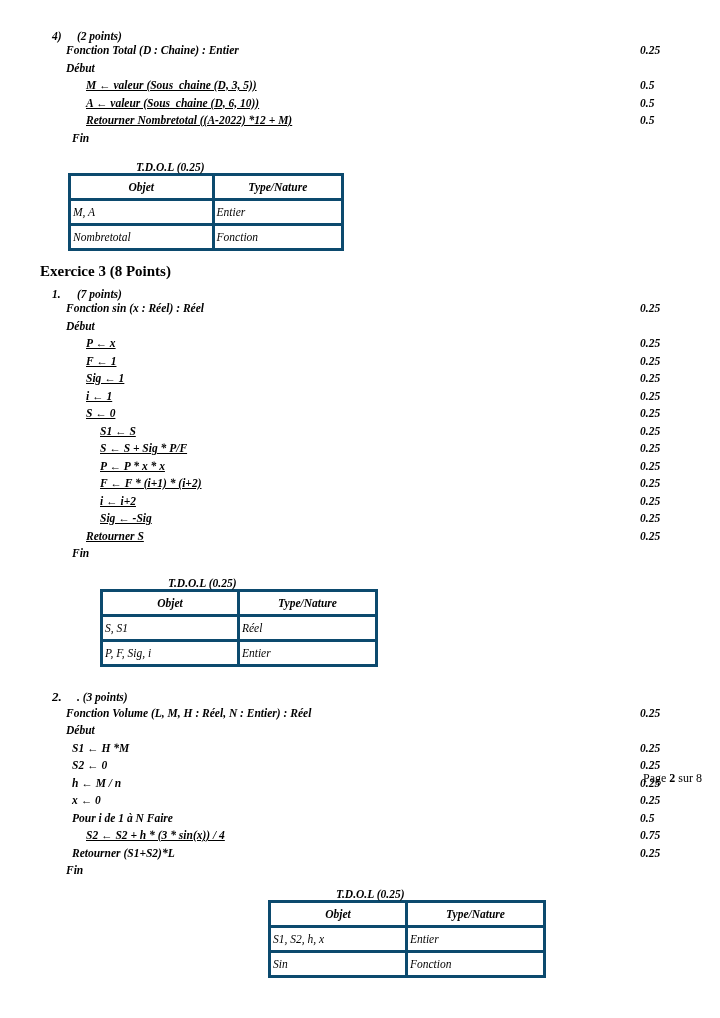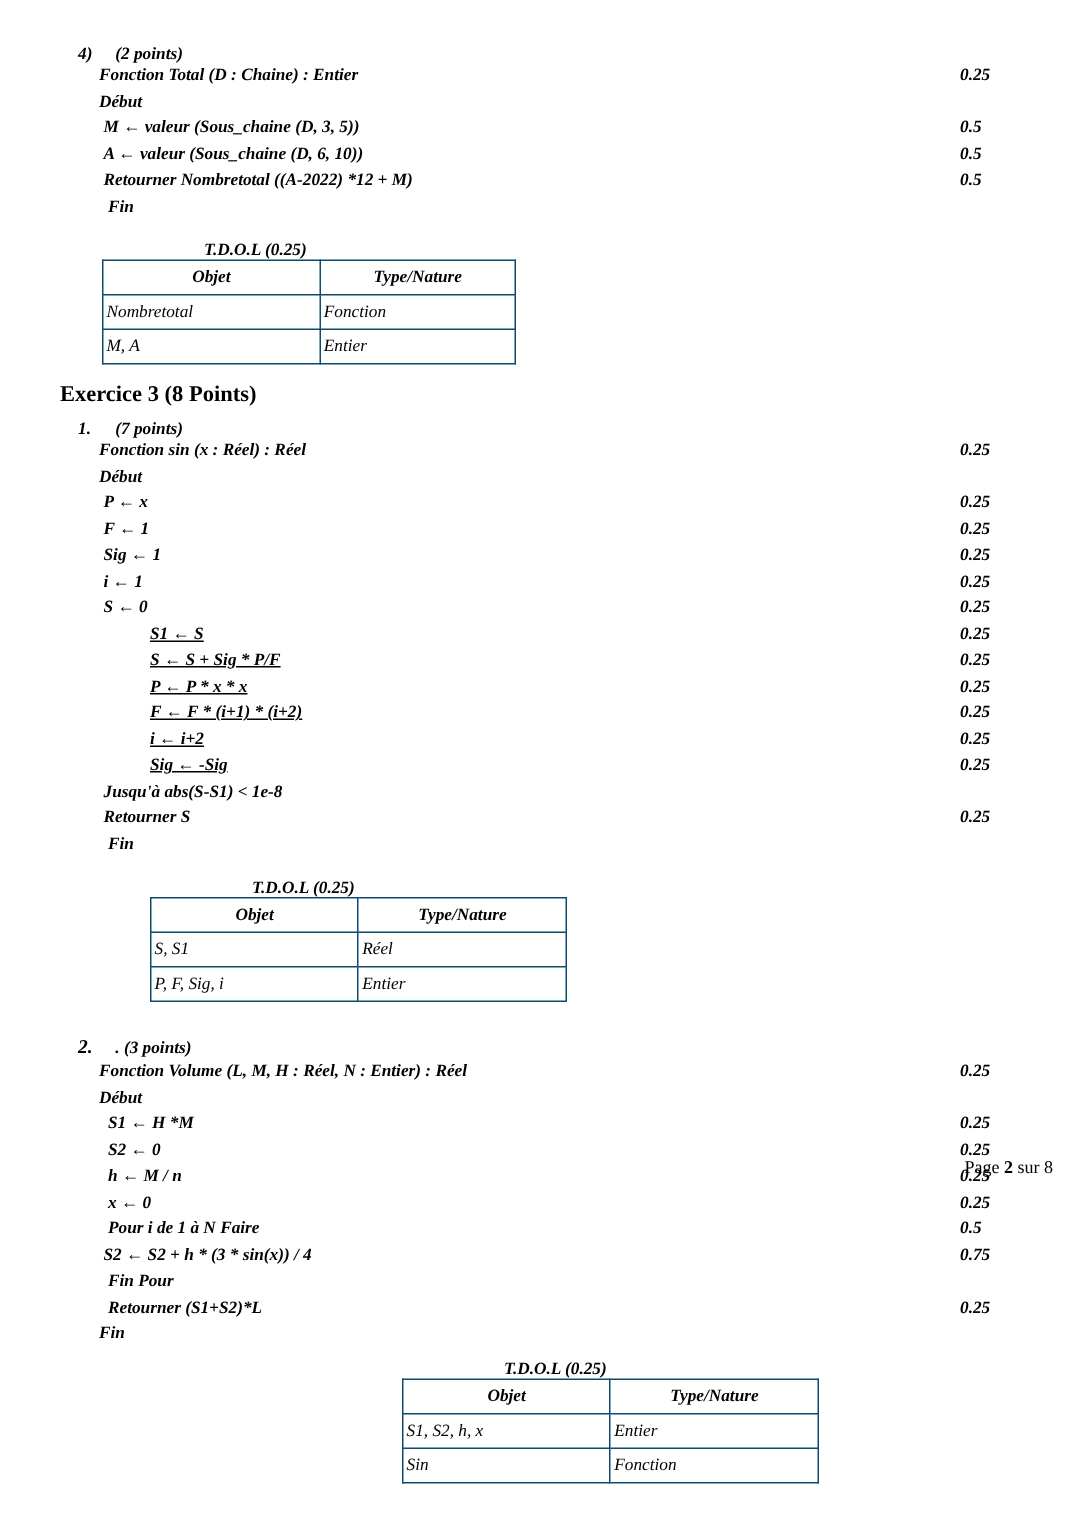--- a/index.html
+++ b/index.html
@@ -49,21 +49,21 @@
   .mid {
     position: absolute;
     left: 215px;
     top: 0;
     font-style: italic;
     font-weight: bold;
     white-space: nowrap;
   }
   .ind1 { margin-left: 26px; }
   .ind2 { margin-left: 32px; }
-  .ind3 { margin-left: 29px; }
+  .ind3 { margin-left: 46px; text-decoration: underline; }
   .ind4 { margin-left: 60px; text-decoration: underline; }
 
   .qhead {
     font-style: italic;
     font-weight: bold;
     margin-left: 12px;
   }
   .qnum {
     display: inline-block;
     width: 22px;
@@ -80,21 +80,21 @@
     font-weight: bold;
     text-align: left;
     font-size: 11.5px;
   }
   table.tdol {
     border-collapse: collapse;
     font-style: italic;
     font-size: 11.5px;
   }
   table.tdol td, table.tdol th {
-    border: 1px solid #0c4a6e;
+    border: 3px solid #0c4a6e;
     padding: 3px 2px;
     font-weight: normal;
     font-style: italic;
     text-align: left;
     height: 16px;
   }
   table.tdol th {
     text-align: center;
     font-weight: bold;
   }
@@ -170,26 +170,26 @@
 
     <div class="tdol-label lbl-1">T.D.O.L (0.25)</div>
     <div class="tbl-wrap-1">
       <table class="tdol">
         <tbody>
             <tr>
           <th class="c1">Objet</th>
           <th class="c2">Type/Nature</th>
         </tr>
         <tr>
+          <td>M, A</td>
+          <td>Entier</td>
+        </tr>
+        <tr>
           <td>Nombretotal</td>
           <td>Fonction</td>
-        </tr>
-        <tr>
-          <td>M, A</td>
-          <td>Entier</td>
         </tr>
       </tbody>
         </table>
     </div>
 
     <div class="exercise-title">Exercice 3 (8 Points)</div>
 
     <div class="qhead">
       <span class="qnum">1.</span>
       <span>(7 points)</span>
@@ -239,24 +239,20 @@
       <span class="it">F ← F * (i+1) * (i+2)</span>
       <span class="pts">0.25</span>
     </div>
     <div class="row ind4">
       <span class="it">i ← i+2</span>
       <span class="pts">0.25</span>
     </div>
     <div class="row ind4">
       <span class="it">Sig ← -Sig</span>
       <span class="pts">0.25</span>
-    </div>
-    <div class="row ind3">
-      <span class="it">Jusqu'à abs(S-S1) &lt; 1e-8</span>
-      <span class="pts"></span>
     </div>
     <div class="row ind3">
       <span class="it">Retourner S</span>
       <span class="pts">0.25</span>
     </div>
     <div class="row ind2">
       <span class="it">Fin</span>
       <span class="pts"></span>
     </div>
 
@@ -315,24 +311,20 @@
     </div>
     <div class="row ind2">
       <span class="it">Pour i de 1 à N Faire</span>
       <span class="pts">0.5</span>
     </div>
     <div class="row ind3">
       <span class="it">S2 ← S2 + h * (3 * sin(x)) / 4</span>
       <span class="pts">0.75</span>
     </div>
     <div class="row ind2">
-      <span class="it">Fin Pour</span>
-      <span class="pts"></span>
-    </div>
-    <div class="row ind2">
       <span class="it">Retourner (S1+S2)*L</span>
       <span class="pts">0.25</span>
     </div>
     <div class="row ind1">
       <span class="it">Fin</span>
       <span class="pts"></span>
     </div>
 
     <div class="spacer-sm"></div>
 

